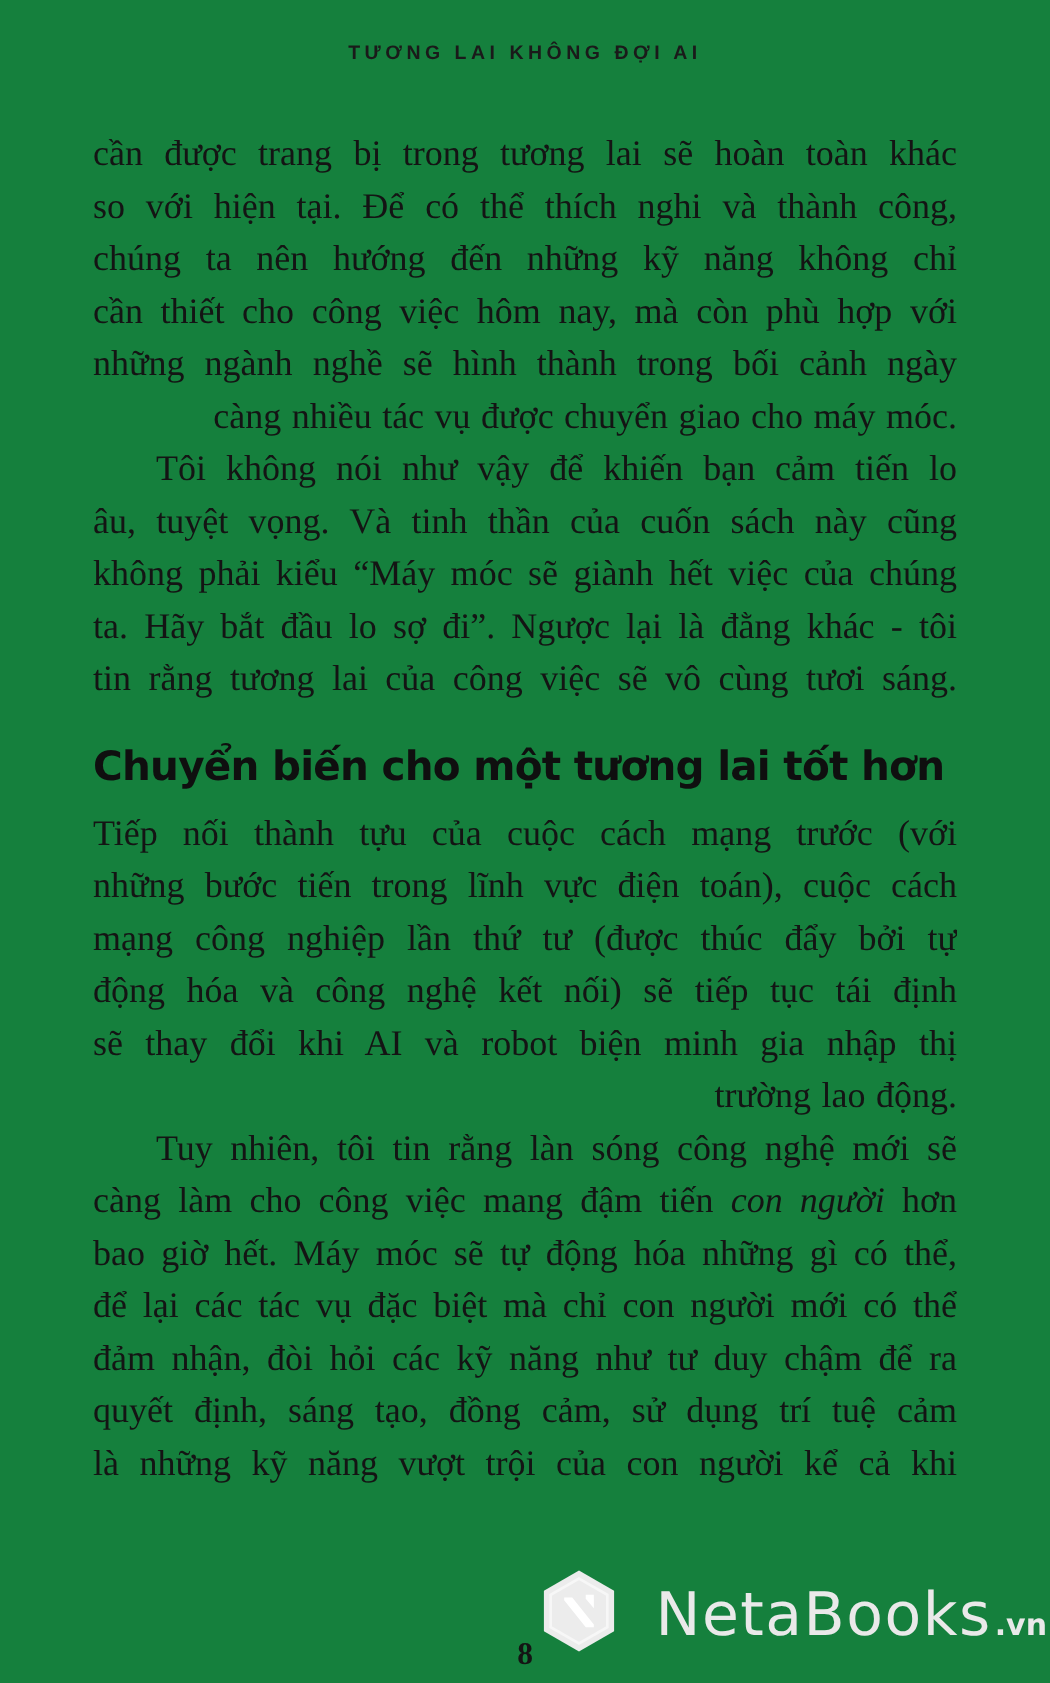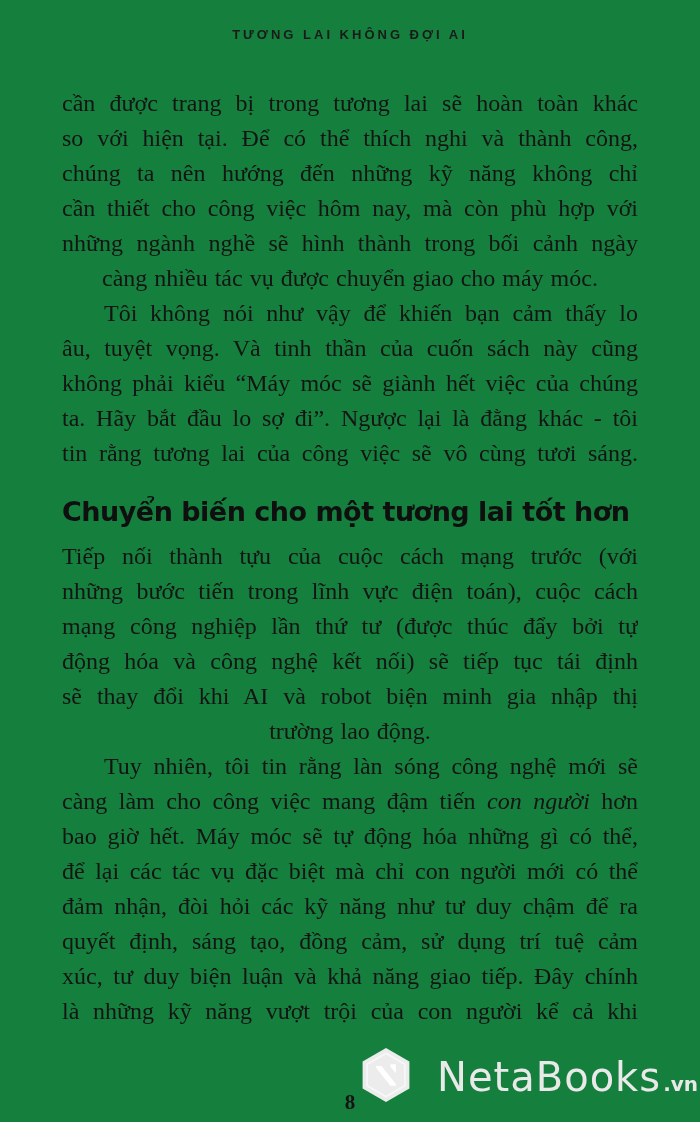--- a/index.html
+++ b/index.html
@@ -23,21 +23,21 @@
     position:absolute; left:62px; top:86px; width:576px;
   }
   .line {
     height:35px; line-height:34px;
     font-size:24px;
     overflow:hidden;
     text-align:justify;
     word-spacing:1px;
   }
   .line::after { content:""; display:inline-block; width:100%; height:0; }
-  .line.left { text-align:center; }
+  .line.left { text-align:right; }
   .line.indent { text-indent:42px; }
   .i { font-style:italic; }
   .heading-line {
     font-family:"DejaVu Sans","Liberation Sans",sans-serif;
     font-weight:700; font-size:27px; letter-spacing:-0.5px;
     height:42px; line-height:42px;
     margin-top:20px; margin-bottom:6px;
     text-align:left; overflow:hidden;
     color:#0f0f0f;
   }
@@ -71,39 +71,38 @@
 
   <div class="running-header">TƯƠNG LAI KHÔNG ĐỢI AI</div>
 
   <div class="text-column" id="text-column">
       <div class="line"><span>cần được trang bị trong tương lai sẽ hoàn toàn khác</span></div>
       <div class="line"><span>so với hiện tại. Để có thể thích nghi và thành công,</span></div>
       <div class="line"><span>chúng ta nên hướng đến những kỹ năng không chỉ</span></div>
       <div class="line"><span>cần thiết cho công việc hôm nay, mà còn phù hợp với</span></div>
       <div class="line"><span>những ngành nghề sẽ hình thành trong bối cảnh ngày</span></div>
       <div class="line left"><span>càng nhiều tác vụ được chuyển giao cho máy móc.</span></div>
-      <div class="line indent"><span>Tôi không nói như vậy để khiến bạn cảm thấy lo</span></div>
+      <div class="line indent"><span>Tôi không nói như vậy để khiến bạn cảm tiến lo</span></div>
       <div class="line"><span>âu, tuyệt vọng. Và tinh thần của cuốn sách này cũng</span></div>
       <div class="line"><span>không phải kiểu “Máy móc sẽ giành hết việc của chúng</span></div>
       <div class="line"><span>ta. Hãy bắt đầu lo sợ đi”. Ngược lại là đằng khác - tôi</span></div>
       <div class="line"><span>tin rằng tương lai của công việc sẽ vô cùng tươi sáng.</span></div>
       <div class="heading-line">Chuyển biến cho một tương lai tốt hơn</div>
       <div class="line"><span>Tiếp nối thành tựu của cuộc cách mạng trước (với</span></div>
       <div class="line"><span>những bước tiến trong lĩnh vực điện toán), cuộc cách</span></div>
       <div class="line"><span>mạng công nghiệp lần thứ tư (được thúc đẩy bởi tự</span></div>
       <div class="line"><span>động hóa và công nghệ kết nối) sẽ tiếp tục tái định</span></div>
       <div class="line"><span>sẽ thay đổi khi AI và robot biện minh gia nhập thị</span></div>
       <div class="line left"><span>trường lao động.</span></div>
       <div class="line indent"><span>Tuy nhiên, tôi tin rằng làn sóng công nghệ mới sẽ</span></div>
       <div class="line"><span>càng làm cho công việc mang đậm tiến </span><span class="i">con người</span><span> hơn</span></div>
       <div class="line"><span>bao giờ hết. Máy móc sẽ tự động hóa những gì có thể,</span></div>
       <div class="line"><span>để lại các tác vụ đặc biệt mà chỉ con người mới có thể</span></div>
       <div class="line"><span>đảm nhận, đòi hỏi các kỹ năng như tư duy chậm để ra</span></div>
       <div class="line"><span>quyết định, sáng tạo, đồng cảm, sử dụng trí tuệ cảm</span></div>
-      <div class="line"><span>xúc, tư duy biện luận và khả năng giao tiếp. Đây chính</span></div>
       <div class="line"><span>là những kỹ năng vượt trội của con người kể cả khi</span></div>
     </div>
 
   <div class="watermark">
     <span>
       <svg width="54" height="58" viewBox="0 0 60 64" aria-hidden="true">
         <polygon points="30,2 56,17 56,47 30,62 4,47 4,17" fill="#ececec"></polygon>
         <polygon points="30,8 51,20 51,44 30,56 9,44 9,20" fill="none" stroke="#f7f7f7" stroke-width="2"></polygon>
         <path d="M19 44 L19 22 L25 22 L41 42 L41 44 L35 44 L19 24 Z" fill="#ffffff"></path>
         <path d="M41 20 L41 30 L35 23 L35 20 Z" fill="#ffffff"></path>

